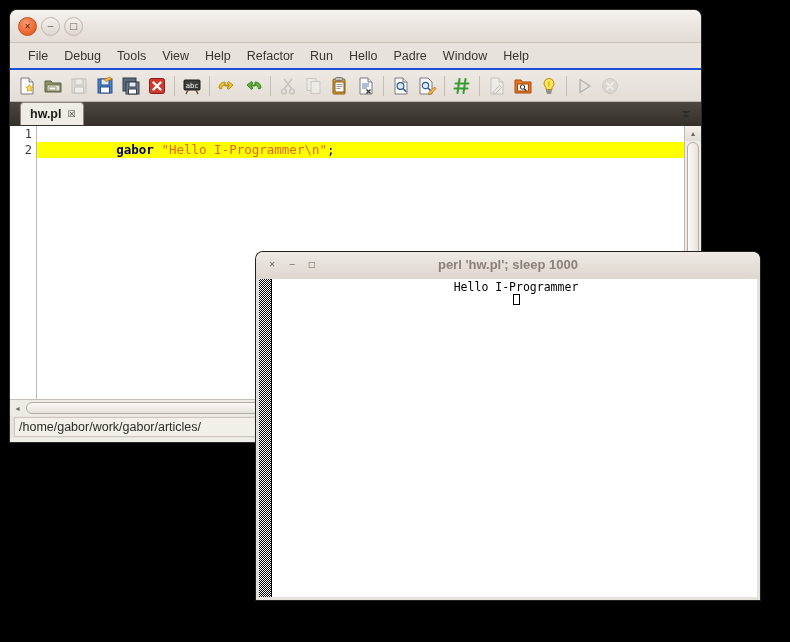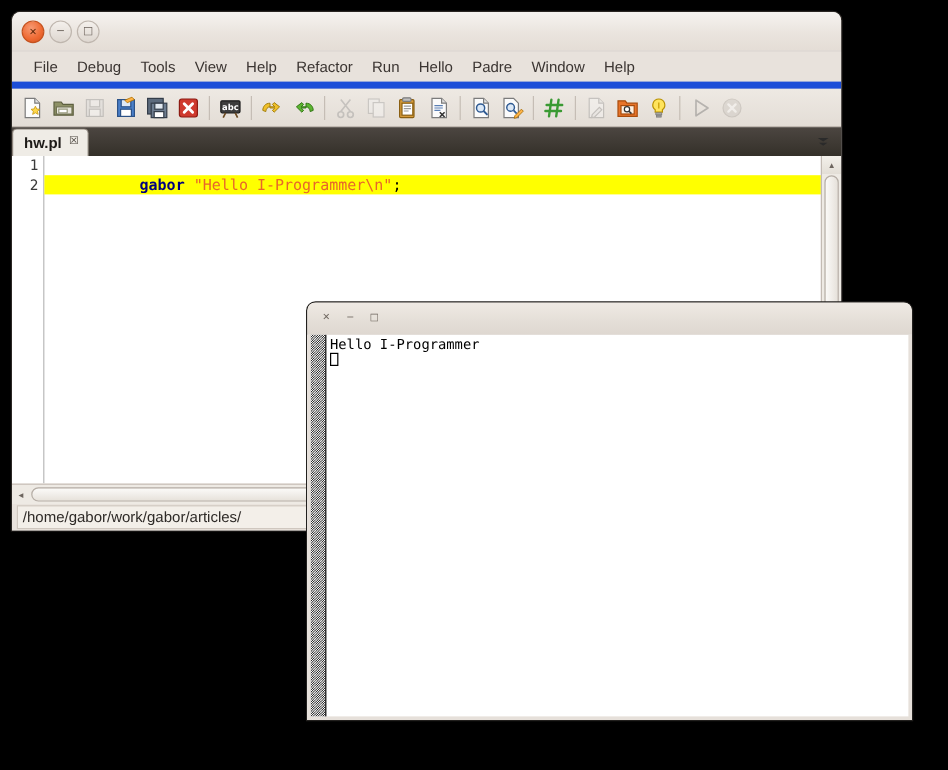--- a/index.html
+++ b/index.html
@@ -63,40 +63,39 @@
     text-align: center;
     font-size: 13.5px;
     font-weight: bold;
     color: #3a3330;
     letter-spacing: .1px;
   }
 
   .menubar {
     height: 25px;
     background: #e8e2dc;
-    border-bottom: 6px solid #1d4ed8;
+    border-bottom: 2px solid #1d4ed8;
     display: flex;
     align-items: center;
     padding-left: 10px;
   }
   .menu-item {
     font-size: 12.5px;
     color: #3b3532;
     padding: 3px 8px;
     white-space: nowrap;
   }
 
   .toolbar {
     height: 31px;
     background: linear-gradient(to bottom, #eee9e3, #e3ddd6);
     border-bottom: 1px solid #c0b8b0;
     display: flex;
     align-items: center;
     padding-left: 4px;
-    font-weight: bold;
   }
   .tb-btn {
     width: 26px; height: 26px;
     display: flex; align-items: center; justify-content: center;
     position: relative;
   }
   .tb-sep {
     width: 1px; height: 20px;
     background: #c5bdb5;
     margin: 0 4px;
@@ -104,21 +103,22 @@
   }
   .tb-btn.dim { opacity: .38; }
   .tb-btn svg { display: block; }
 
   
   .tabstrip {
     height: 24px;
     background: linear-gradient(to bottom, #4c4641, #343029);
     position: relative;
     display: flex;
-    align-items: center;
+    align-items: flex-start;
+    padding-left: 10px;
   }
   .ed-tab {
     height: 22px;
     background: #efece6;
     border: 1px solid #8d857c;
     border-bottom: none;
     border-radius: 4px 4px 0 0;
     display: flex;
     align-items: center;
     gap: 6px;
@@ -314,20 +314,21 @@
     border-right: 1px solid #000;
   }
   .term-text {
     flex: 1;
     padding: 2px 0 0 3px;
     font-family: "DejaVu Sans Mono", monospace;
     font-size: 11.5px;
     line-height: 13px;
     color: #000;
     white-space: pre;
+    text-align: center;
   }
   .term-cursor {
     display: inline-block;
     width: 7px; height: 11px;
     border: 1px solid #000;
     box-sizing: border-box;
     vertical-align: text-top;
   }
 </style>
 </head>
@@ -584,18 +585,19 @@
   </div>
 </div>
 
 <div id="terminal-window">
   <div class="term-titlebar">
     <div class="wbtns">
       <div class="twbtn">✕</div>
       <div class="twbtn">−</div>
       <div class="twbtn">□</div>
     </div>
+    <div class="ttl">perl  'hw.pl'; sleep 1000</div>
   </div>
   <div class="term-body">
     <div class="term-scroll"></div>
     <div class="term-text"><span>Hello I-Programmer</span><br><span class="term-cursor"></span></div>
   </div>
 </div>
 
 </body></html>

